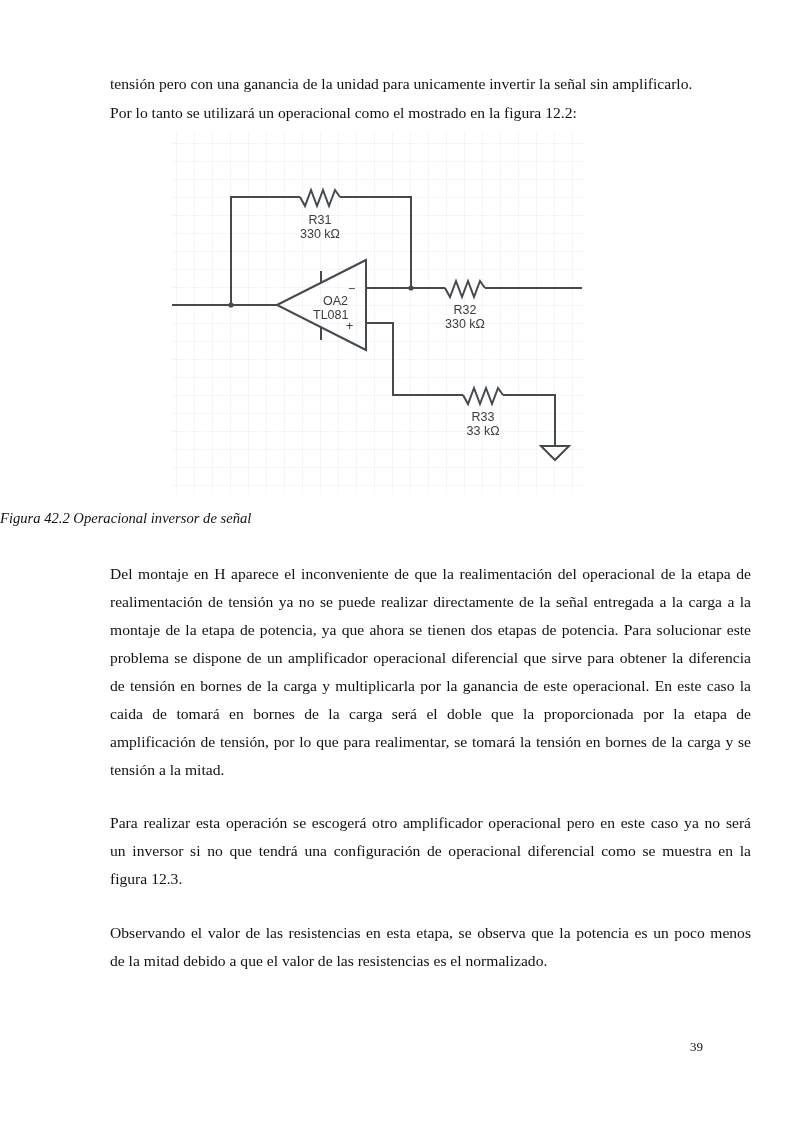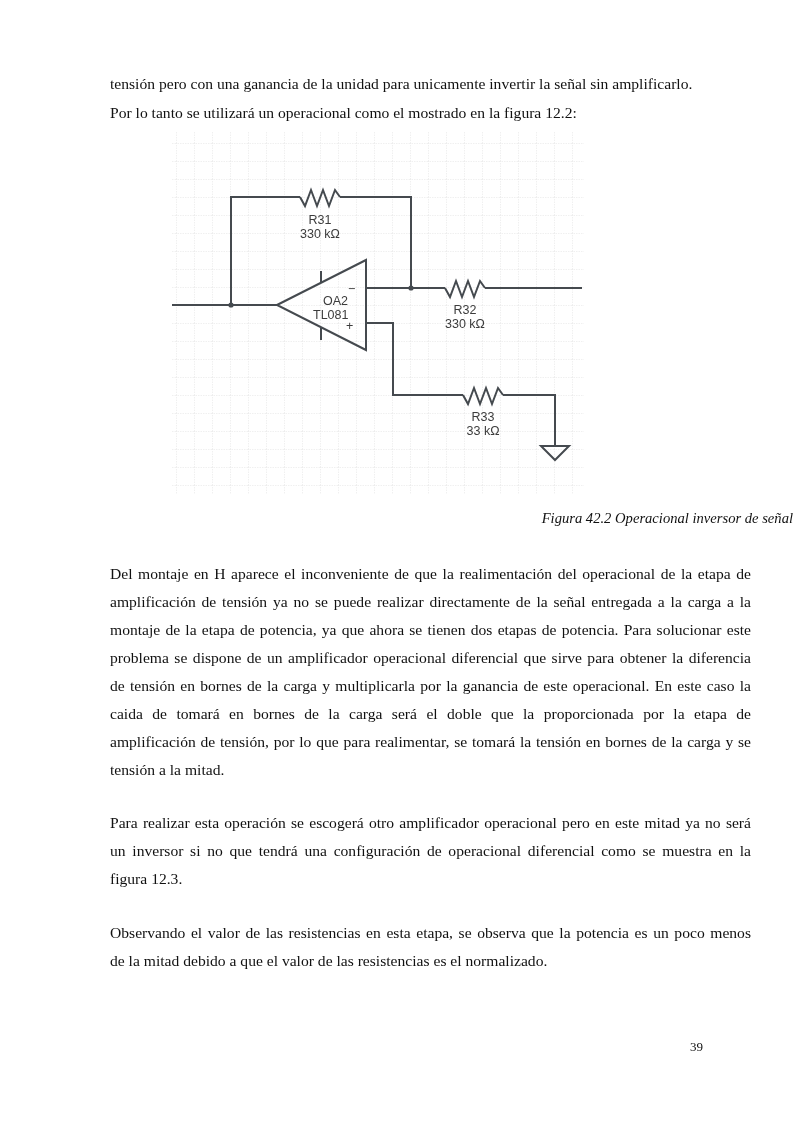--- a/index.html
+++ b/index.html
@@ -1,20 +1,20 @@
 <!DOCTYPE html>
 <html><head>
 <meta charset="utf-8">
 <style>
   html, body { margin: 0; padding: 0; background: #ffffff; }
   body { width: 793px; height: 1123px; position: relative; overflow: hidden;
          font-family: "Liberation Serif", "DejaVu Serif", serif; color: #111; }
   .line { position: absolute; left: 82px; width: 641px; font-size: 15.6px; line-height: 20px; white-space: nowrap; margin-left: 28px; }
   .just { text-align: justify; text-align-last: justify; white-space: normal; }
-  .caption { position: absolute; left: 0; width: 793px; top: 510px; text-align: right;
+  .caption { position: absolute; left: 0; width: 793px; top: 510px; text-align: left;
              font-style: italic; font-size: 14.6px; }
   .pagenum { position: absolute; left: 690px; top: 1039px; font-size: 13px; }
   .figure { position: absolute; left: 170px; top: 130px; width: 420px; height: 370px; }
   .figure svg { display: block; }
   .lbl { font-family: "Liberation Sans", "DejaVu Sans", sans-serif; font-size: 12.5px; fill: #3c3c3c; }
 </style>
 </head>
 <body>
 
 <div>
@@ -74,31 +74,31 @@
       <text class="lbl" x="295" y="198" text-anchor="middle">330 kΩ</text>
       <text class="lbl" x="313" y="291" text-anchor="middle">R33</text>
       <text class="lbl" x="313" y="305" text-anchor="middle">33 kΩ</text>
     </svg>
   </div>
 
   <div class="caption">Figura 42.2 Operacional inversor de señal</div>
 
   <div>
     <div class="line just" style="top:564px">Del montaje en H aparece el inconveniente de que la realimentación del operacional de la etapa de</div>
-    <div class="line just" style="top:592px">amplificación de tensión ya no se puede realizar directamente de la señal entregada a la carga a la</div>
+    <div class="line just" style="top:592px">realimentación de tensión ya no se puede realizar directamente de la señal entregada a la carga a la</div>
     <div class="line just" style="top:620px">montaje de la etapa de potencia, ya que ahora se tienen dos etapas de potencia. Para solucionar este</div>
     <div class="line just" style="top:648px">problema se dispone de un amplificador operacional diferencial que sirve para obtener la diferencia</div>
     <div class="line just" style="top:676px">de tensión en bornes de la carga y multiplicarla por la ganancia de este operacional. En este caso la</div>
     <div class="line just" style="top:704px">caida de tomará en bornes de la carga será el doble que la proporcionada por la etapa de</div>
     <div class="line just" style="top:732px">amplificación de tensión, por lo que para realimentar, se tomará la tensión en bornes de la carga y se</div>
     <div class="line" style="top:760px">tensión a la mitad.</div>
   </div>
 
   <div>
-    <div class="line just" style="top:813px">Para realizar esta operación se escogerá otro amplificador operacional pero en este mitad ya no será</div>
+    <div class="line just" style="top:813px">Para realizar esta operación se escogerá otro amplificador operacional pero en este caso ya no será</div>
     <div class="line just" style="top:841px">un inversor si no que tendrá una configuración de operacional diferencial como se muestra en la</div>
     <div class="line" style="top:869px">figura 12.3.</div>
   </div>
 
   <div>
     <div class="line just" style="top:923px">Observando el valor de las resistencias en esta etapa, se observa que la potencia es un poco menos</div>
     <div class="line" style="top:951px">de la mitad debido a que el valor de las resistencias es el normalizado.</div>
   </div>
 
   <div class="pagenum">39</div>

